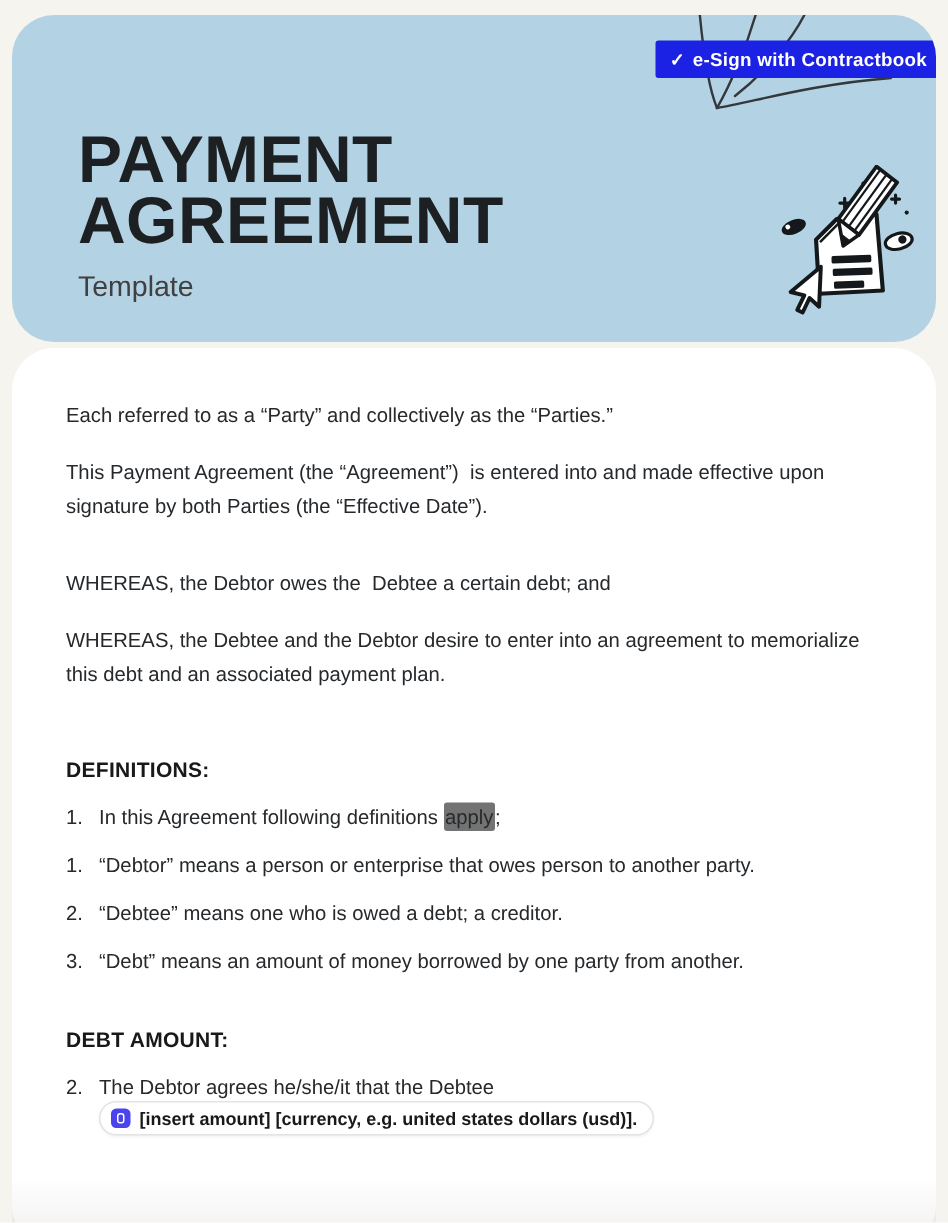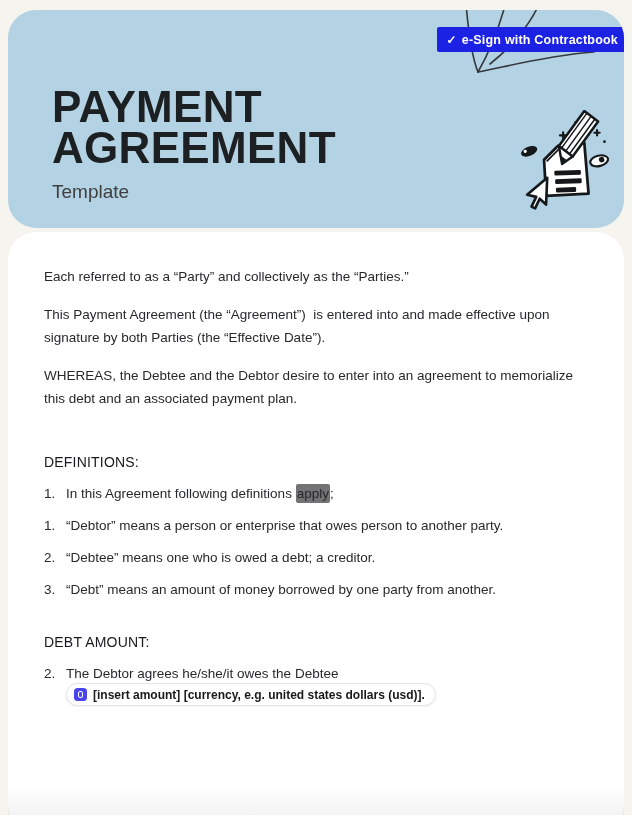--- a/index.html
+++ b/index.html
@@ -47,21 +47,21 @@
     background:linear-gradient(rgba(0,0,0,0), rgba(0,0,0,0.045));
     pointer-events:none;
   }
   .doc-card p, .doc-card .li {
     font-size:13.5px; line-height:23px; color:#26292c;
     white-space:pre-wrap;
   }
   .gap14 { margin-top:15px; } .gap28 { margin-top:28px; } .gap7 { margin-top:7px; }
   .section-heading {
     margin-top:41px; font-size:14px; line-height:23px;
-    font-weight:400; color:#17191b; letter-spacing:.2px;
+    font-weight:700; color:#17191b; letter-spacing:.2px;
   }
   .li { display:flex; }
   .li .num { width:22px; flex:none; }
   .li .txt { flex:1; }
   .intro-item { margin-top:8px; }
   .def-list .li { margin-top:9px; }
   .def-list { margin-top:7px; }
   .hl { background:#737373; border-radius:2px; padding:2px 1px; }
 
   .chip-row { margin-left:22px; margin-top:-2px; }
@@ -151,20 +151,21 @@
       </g>
 
       <path d="M0,0 L0,16 L4.6,12.6 L7.3,18.6 L9.5,17.6 L6.8,11.7 L12,11 Z" transform="translate(37,63) rotate(50) scale(1.55)" fill="#ffffff" stroke="#15181a" stroke-width="1.6" stroke-linejoin="round"></path>
     </svg>
   </div>
 
   <div class="doc-card">
 
     <p>Each referred to as a “Party” and collectively as the “Parties.”</p>
     <p class="gap14">This Payment Agreement (the “Agreement”)  is entered into and made effective upon signature by both Parties (the “Effective Date”).</p>
+    <p class="gap28">WHEREAS, the Debtor owes the  Debtee a certain debt; and</p>
     <p class="gap14">WHEREAS, the Debtee and the Debtor desire to enter into an agreement to memorialize this debt and an associated payment plan.</p>
 
     <div class="section-heading">DEFINITIONS:</div>
 
     <div class="li intro-item">
       <span class="num">1.</span>
       <span class="txt"><span>In this Agreement following definitions </span><span class="hl">apply</span><span>;</span></span>
     </div>
 
     <div class="def-list">
@@ -179,21 +180,21 @@
       <div class="li">
         <span class="num">3.</span>
         <span class="txt">“Debt” means an amount of money borrowed by one party from another.</span>
       </div>
     </div>
 
     <div class="section-heading" style="margin-top:30px">DEBT AMOUNT:</div>
 
     <div class="li intro-item">
       <span class="num">2.</span>
-      <span class="txt">The Debtor agrees he/she/it owes the Debtee</span>
+      <span class="txt">The Debtor agrees he/she/it that the Debtee</span>
     </div>
 
     <div class="chip-row">
       <span class="amount-chip">
         <span class="field-icon">
             <i></i>
           </span>
         <span>[insert amount] [currency, e.g. united states dollars (usd)].</span>
       </span>
     </div>

